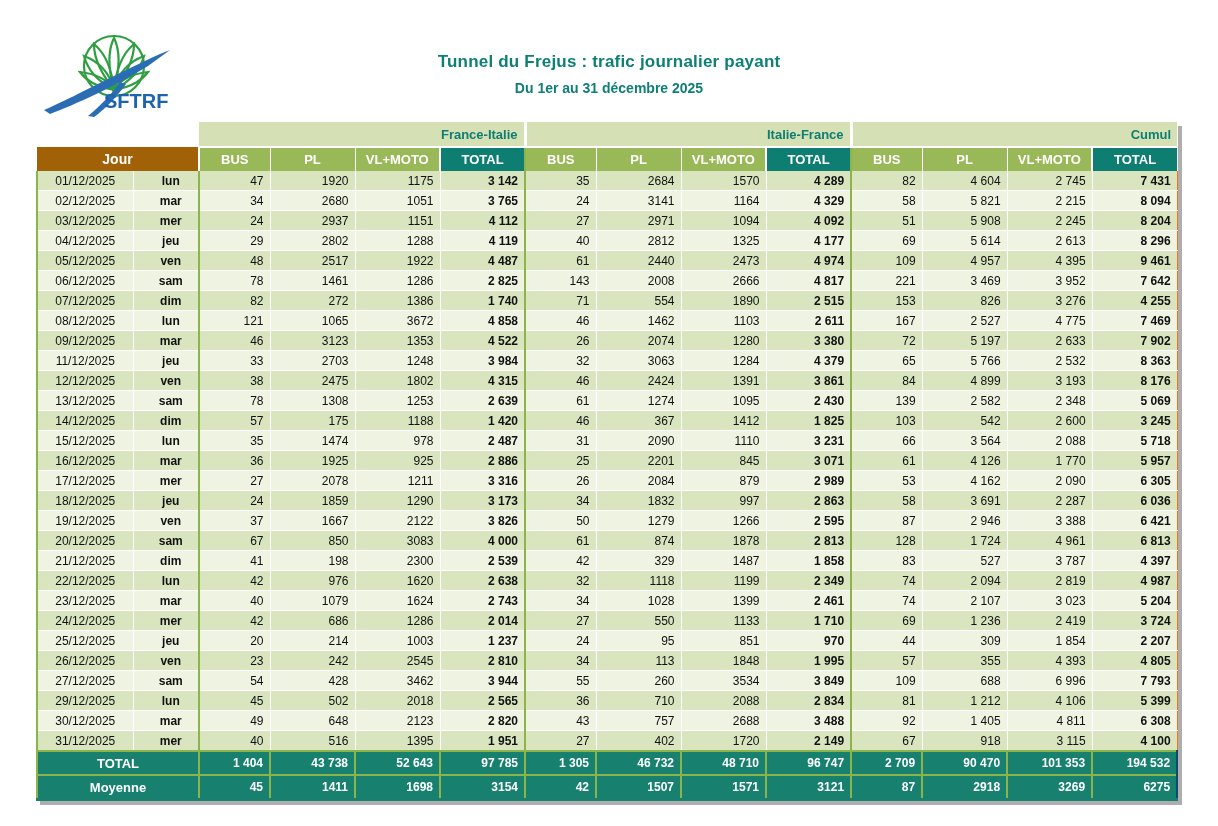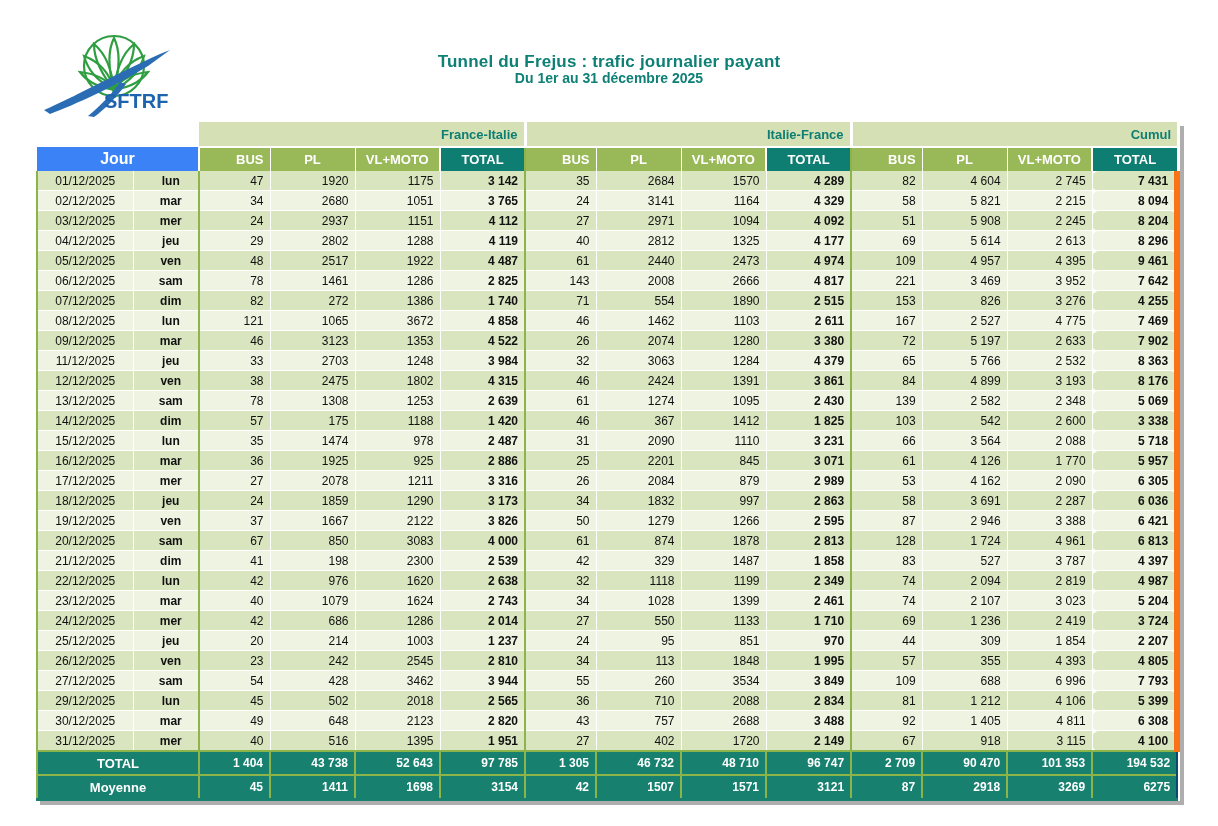--- a/index.html
+++ b/index.html
@@ -2,50 +2,50 @@
 <html><head>
 <meta charset="utf-8">
 <style>
   html,body{margin:0;padding:0;background:#fff;}
   body{width:1218px;height:826px;position:relative;font-family:"Liberation Sans","DejaVu Sans",sans-serif;overflow:hidden;}
 
   
   .logo{position:absolute;left:42px;top:28px;width:150px;height:90px;}
   .page-title{position:absolute;left:0;top:52px;width:1218px;text-align:center;
     font-size:17px;font-weight:bold;color:#0e8076;letter-spacing:.2px;}
-  .page-subtitle{position:absolute;left:0;top:70px;width:1218px;text-align:center;
+  .page-subtitle{position:absolute;left:0;top:80px;width:1218px;text-align:center;
     font-size:14px;font-weight:bold;color:#0e8076;}
 
   
   .tblwrap{position:absolute;left:36px;top:122px;}
   table{border-collapse:collapse;table-layout:fixed;width:1140px;
     box-shadow:4px 4px 0 rgba(130,130,130,.65);background:#fff;}
   th,td{padding:0 6px;font-size:12px;overflow:hidden;white-space:nowrap;}
 
   
   .corner{background:#fff;box-shadow:-4px -4px 0 4px #fff;}
   .grp{background:#d5e1b5;color:#0e7d72;font-weight:bold;font-size:13px;text-align:right;
     height:24px;border-left:3px solid #fff;border-bottom:2px solid #fff;}
   .grp.first{border-left:none;}
-  .jourh{background:#3b82f6;color:#fff;font-weight:bold;font-size:16px;text-align:center;height:23px;
+  .jourh{background:#a16207;color:#fff;font-weight:bold;font-size:14px;text-align:center;height:23px;
     border-right:2px solid #fff;}
   .colh{background:#99b857;color:#fff;font-weight:bold;font-size:13px;text-align:center;height:23px;
     border-right:1px solid #fff;}
   .colh.toth{background:#0e7d72;border-left:2px solid #fff;border-right:none;}
-  .colh.secl{border-left:2px solid #8cb44b;text-align:right;}
+  .colh.secl{border-left:2px solid #8cb44b;}
 
   
   tbody td{height:19px;border-bottom:1px solid #fff;border-right:1px solid #fff;text-align:right;color:#111;}
   tbody tr:nth-child(odd) td{background:#d8e5bf;}
   tbody tr:nth-child(even) td{background:#eef3e2;}
   tbody td.date{text-align:center;border-left:2px solid #8cb44b;}
   tbody td.day{text-align:center;font-weight:bold;padding-left:16px;}
   tbody td.secl{border-left:2px solid #8cb44b;}
   tbody td.tot{font-weight:bold;}
-  tbody td.last{border-right:6px solid #f97316;border-radius:7px;}
+  tbody td.last{border-right:1px solid #f97316;}
 
   
   tfoot td{background:#17806f;color:#fff;font-weight:bold;height:22px;text-align:right;
     border-top:2px solid #8cb44b;border-left:2px solid #8cb44b;}
   tfoot td.lab{text-align:center;font-size:13px;}
   tfoot td.last{border-right:2px solid #0c4a6e;}
   tfoot tr:last-child td{border-bottom:3px solid #17806f;}
 </style>
 </head>
 <body>
@@ -310,21 +310,21 @@
           <td class="">175</td>
           <td class="">1188</td>
           <td class="tot">1 420</td>
           <td class="secl">46</td>
           <td class="">367</td>
           <td class="">1412</td>
           <td class="tot">1 825</td>
           <td class="secl">103</td>
           <td class="">542</td>
           <td class="">2 600</td>
-          <td class="tot last">3 338</td>
+          <td class="tot last">3 245</td>
         </tr>
         <tr>
           <td class="date">15/12/2025</td>
           <td class="day">lun</td>
           <td class="secl">35</td>
           <td class="">1474</td>
           <td class="">978</td>
           <td class="tot">2 487</td>
           <td class="secl">31</td>
           <td class="">2090</td>

